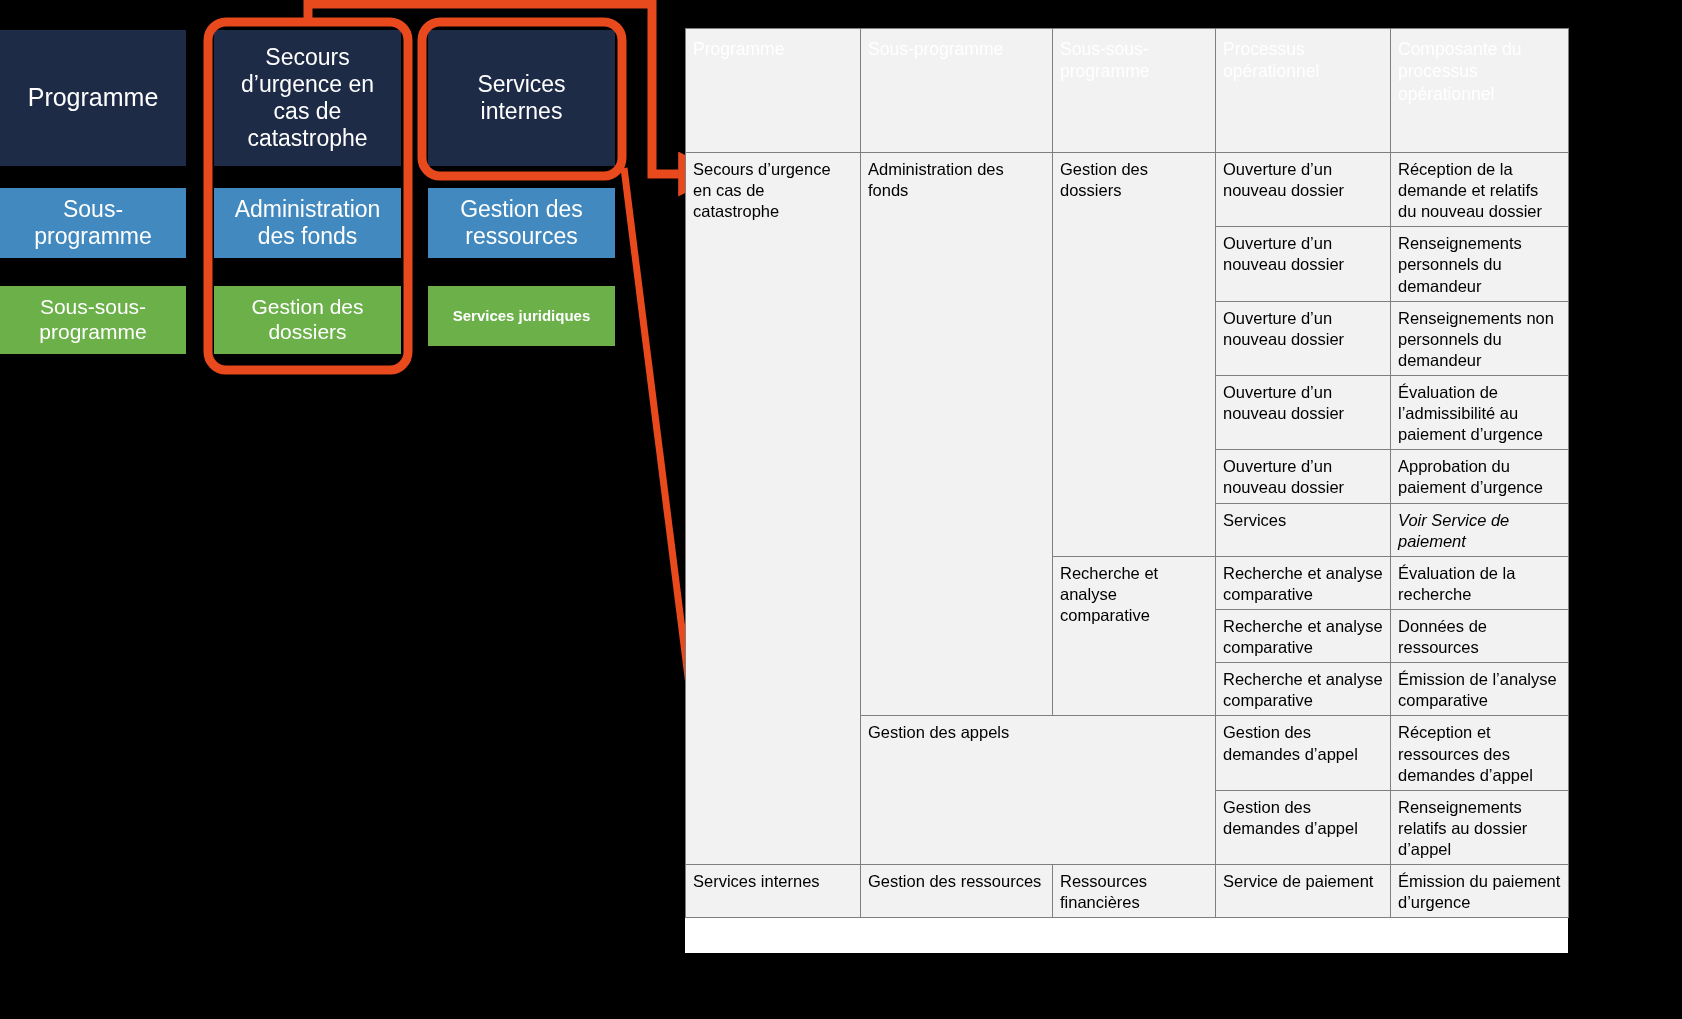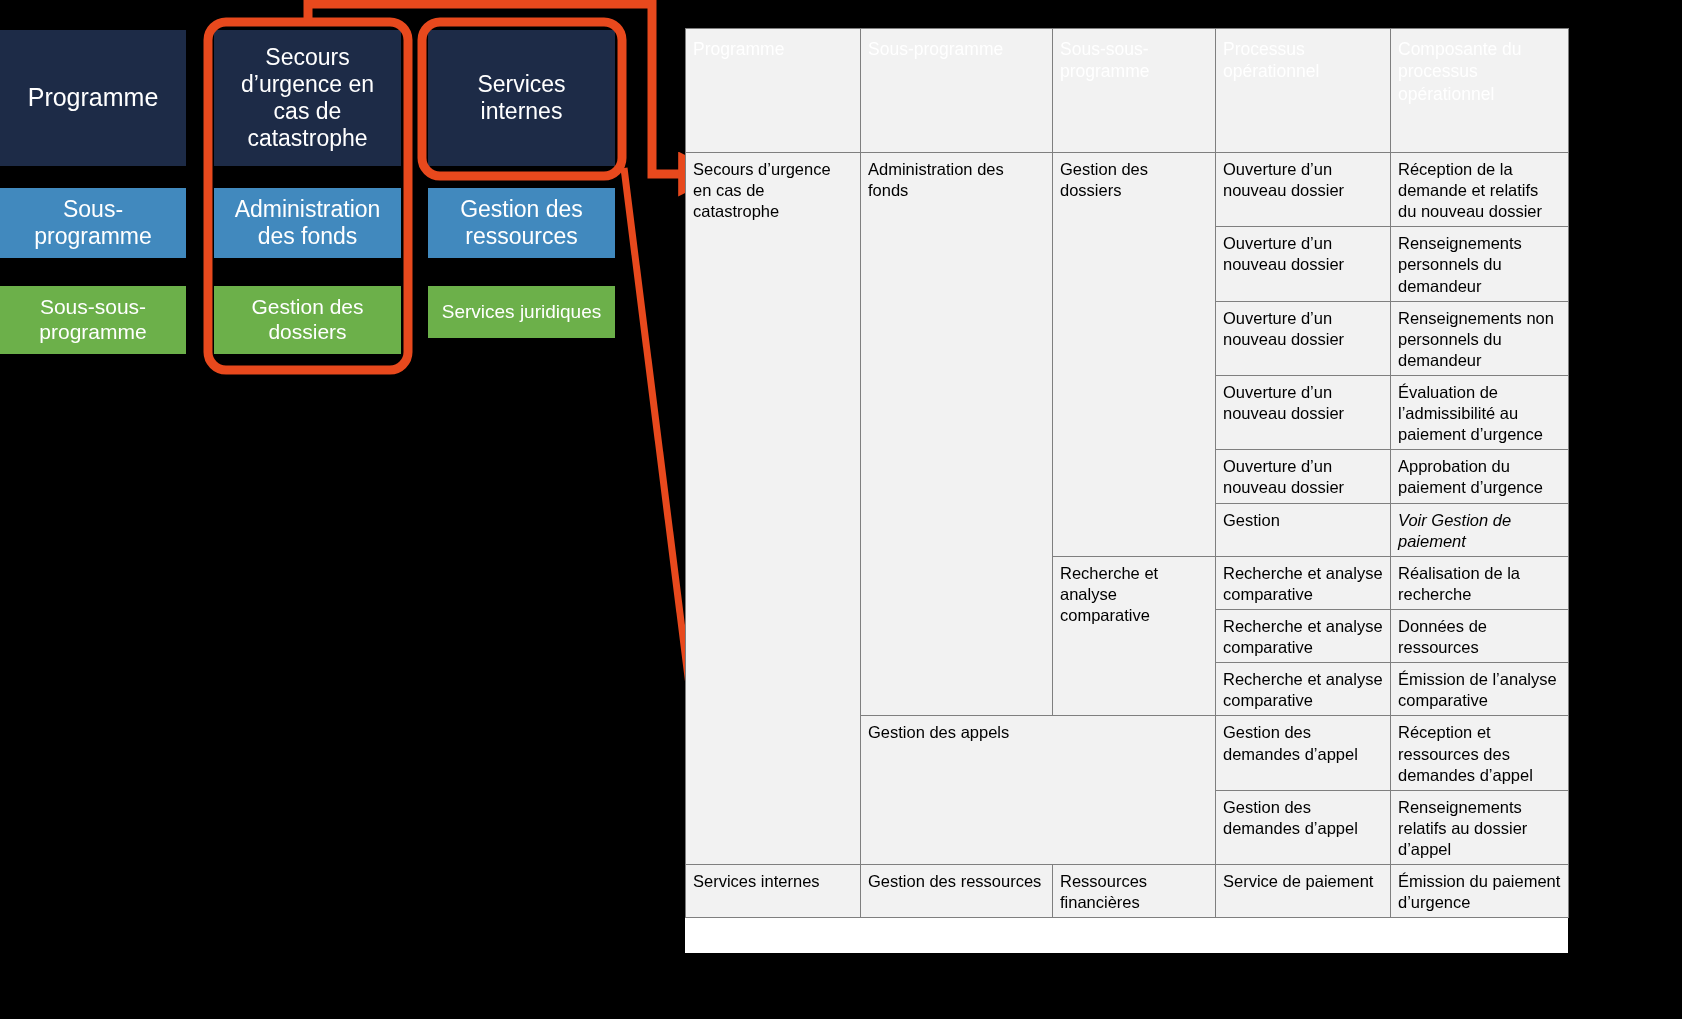--- a/index.html
+++ b/index.html
@@ -25,21 +25,21 @@
   
   .c2{left:214px;width:187px;}
   .c2.r1{top:30px;height:136px;font-size:23px;}
   .c2.r2{top:188px;height:70px;font-size:23px;}
   .c2.r3{top:286px;height:68px;font-size:21px;}
 
   
   .c3{left:428px;width:187px;}
   .c3.r1{top:30px;height:136px;font-size:23px;}
   .c3.r2{top:188px;height:70px;font-size:23px;}
-  .c3.r3{top:286px;height:52px;font-size:19px;}
+  .c3.r3{top:286px;height:60px;font-size:15px;font-weight:bold;}
 
   #connectors{position:absolute;left:0;top:0;width:1682px;height:1019px;
               pointer-events:none;}
 
   
   #table-wrap{position:absolute;left:685px;top:28px;width:883px;height:925px;
               background:#fff;}
   table.matrix{border-collapse:collapse;table-layout:fixed;width:883px;}
   table.matrix th,table.matrix td{
       border:1px solid #7f7f7f;
@@ -145,28 +145,28 @@
         <td>Ouverture d’un nouveau dossier</td>
         <td>Évaluation de l’admissibilité au paiement d’urgence</td>
       </tr>
 
       <tr>
         <td>Ouverture d’un nouveau dossier</td>
         <td>Approbation du paiement d’urgence</td>
       </tr>
 
       <tr>
-        <td>Gestion</td>
-        <td class="italic">Voir Gestion de paiement</td>
+        <td>Services</td>
+        <td class="italic">Voir Service de paiement</td>
       </tr>
 
       <tr>
         <td rowspan="3">Recherche et analyse comparative</td>
         <td>Recherche et analyse comparative</td>
-        <td>Réalisation de la recherche</td>
+        <td>Évaluation de la recherche</td>
       </tr>
 
       <tr>
         <td>Recherche et analyse comparative</td>
         <td>Données de ressources</td>
       </tr>
 
       <tr>
         <td>Recherche et analyse comparative</td>
         <td>Émission de l’analyse comparative</td>

